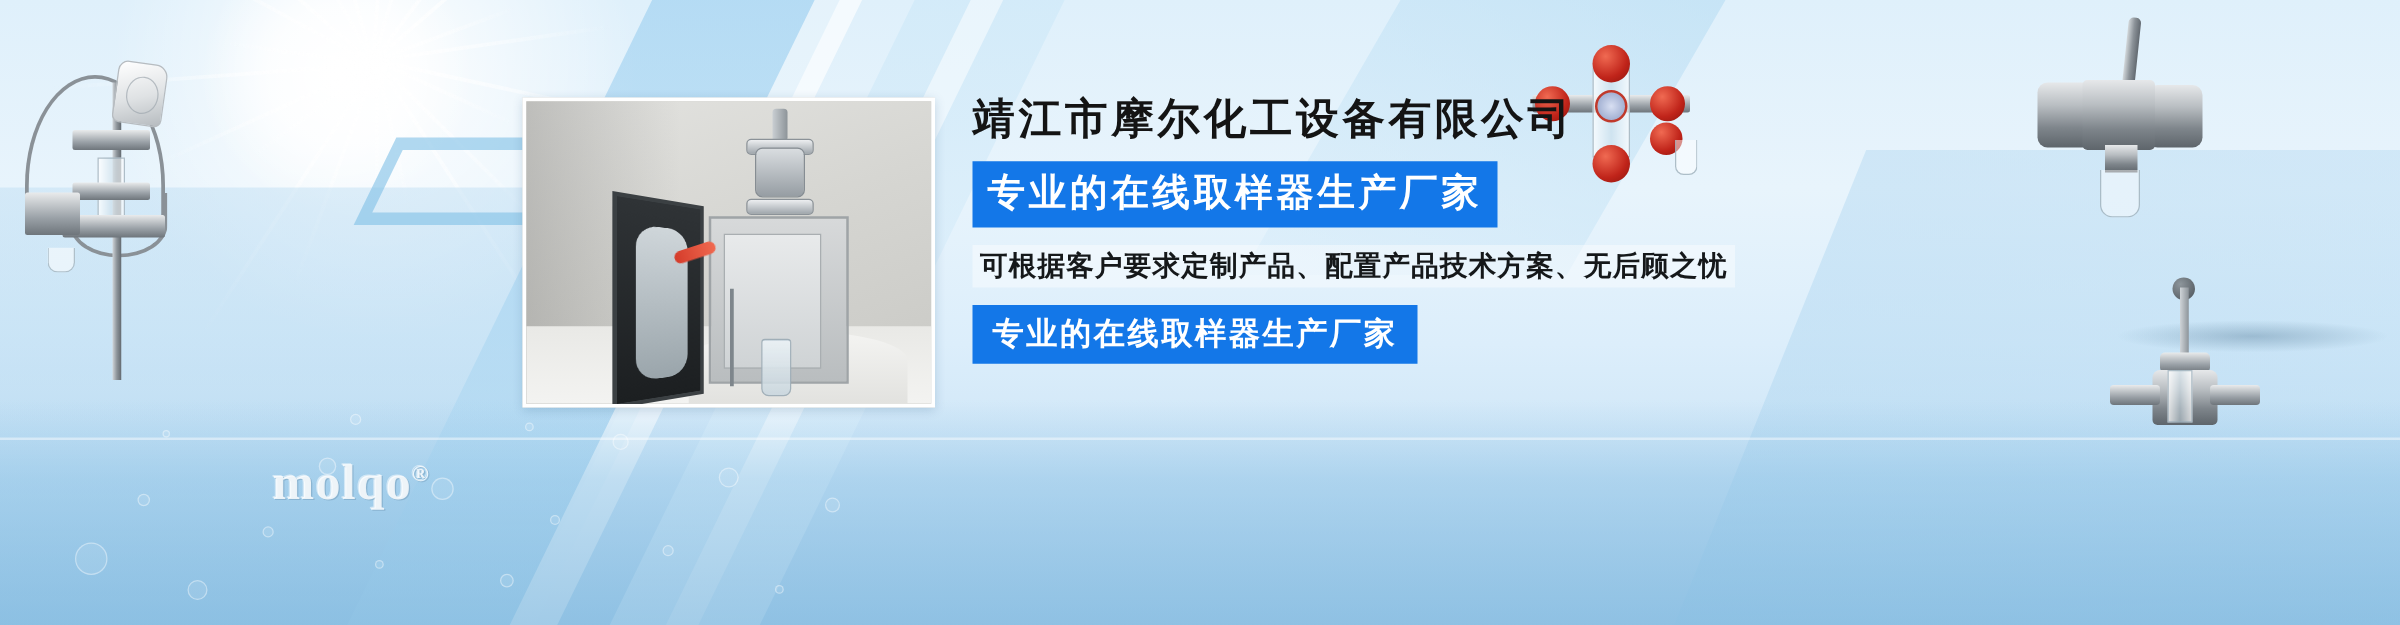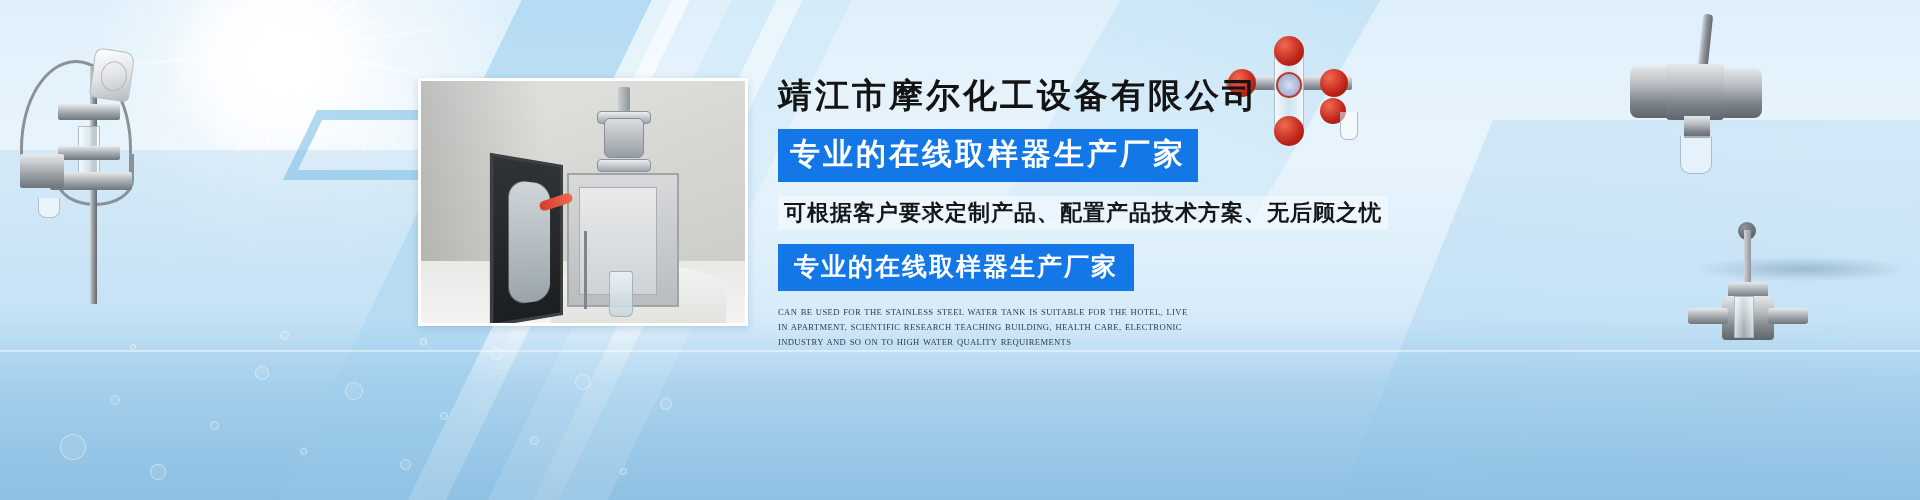--- a/index.html
+++ b/index.html
@@ -281,17 +281,19 @@
 
   <div id="copy">
     <div id="company-name">靖江市摩尔化工设备有限公司</div>
     <div id="headline-bar">
       <span>专业的在线取样器生产厂家</span>
     </div>
     <div id="subline">可根据客户要求定制产品、配置产品技术方案、无后顾之忧</div>
     <div id="cta-bar">
       <span>专业的在线取样器生产厂家</span>
     </div>
-    <div id="eng-caption">CAN BE USED FOR THE STAINLESS STEEL WATER TANK IS SUITABLE FOR THE HOTEL, LIVE IN APARTMENT, SCIENTIFIC RESEARCH TEACHING BUILDING, HEALTH CARE, ELECTRONIC INDUSTRY AND SO ON TO HIGH WATER QUALITY REQUIREMENTS</div>
-  </div>
-
+  </div>
+
+  <div id="watermark">
+    <span>molqo</span><sup>®</sup>
+  </div>
 
 </div>
 
 </body></html>

